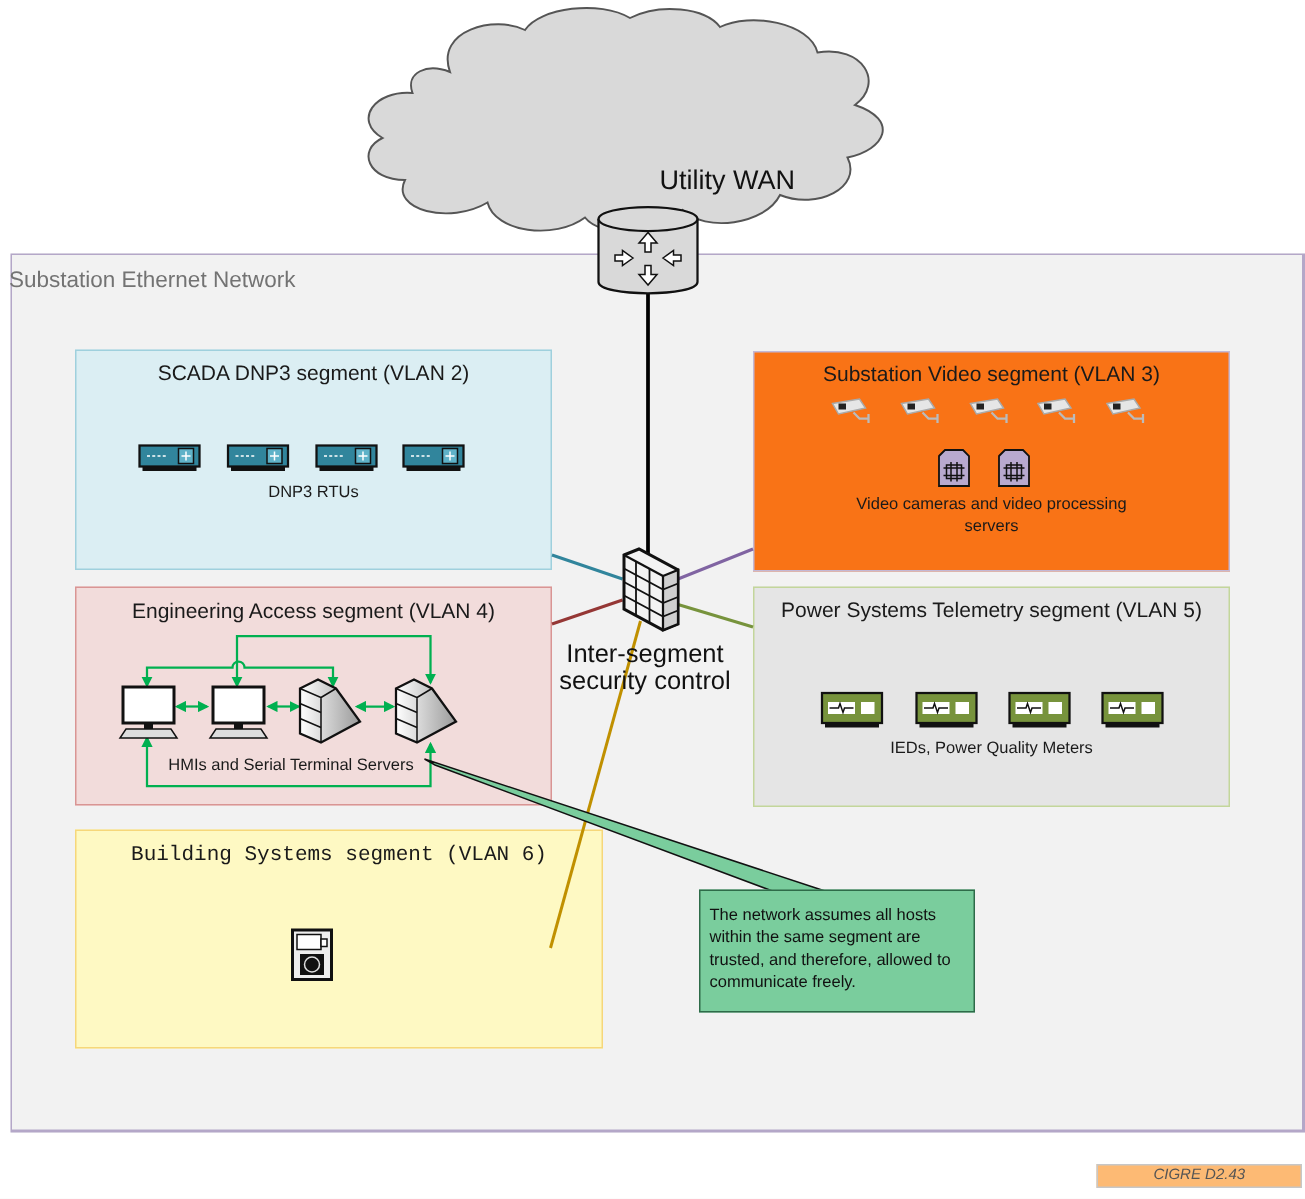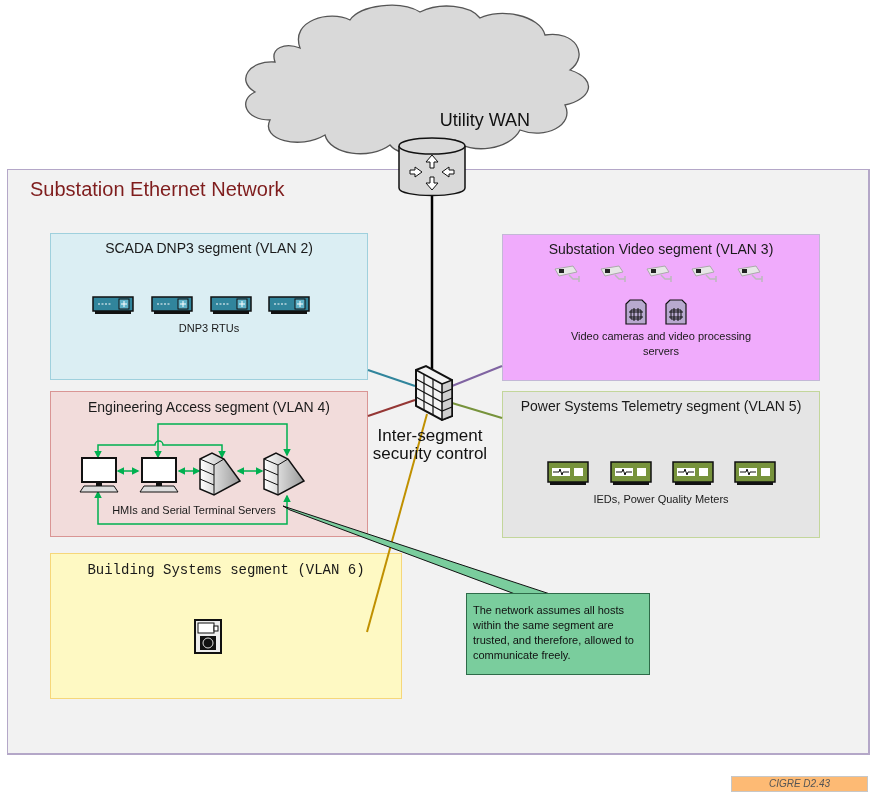--- a/index.html
+++ b/index.html
@@ -2,26 +2,26 @@
 <html><head>
   <meta charset="utf-8">
   <style>
     html, body { margin:0; padding:0; background:#ffffff; }
     body { width:870px; height:799px; position:relative; overflow:hidden;
            font-family:"Liberation Sans", "DejaVu Sans", sans-serif; color:#111; }
     .abs { position:absolute; }
     #canvas { position:absolute; left:0; top:0; width:870px; height:799px; }
     .outer { left:7px; top:169px; width:860px; height:583px; background:#f2f2f2;
              border:1px solid #b4a7c8; border-right-width:2px; border-bottom-width:2px; }
-    .outer-title { left:30px; top:178px; font-size:20px; color:#7f1d1d; }
+    .outer-title { left:6px; top:178px; font-size:15px; color:#737373; }
     .seg { position:absolute; box-sizing:border-box; }
     .seg-title { position:absolute; left:0; right:0; text-align:center; font-size:14px; color:#1a1a1a; }
     .seg-caption { position:absolute; left:0; right:0; text-align:center; font-size:11px; color:#1a1a1a; line-height:15px; }
     .seg-scada { left:50px; top:233px; width:318px; height:147px; background:#dbeef3; border:1px solid #9fd0dd; }
-    .seg-video { left:502px; top:234px; width:318px; height:147px; background:#f0abfc; border:1px solid #c3b8d6; }
+    .seg-video { left:502px; top:234px; width:318px; height:147px; background:#f97316; border:1px solid #c3b8d6; }
     .seg-eng { left:50px; top:391px; width:318px; height:146px; background:#f2dcdb; border:1px solid #d99594; }
     .seg-tele { left:502px; top:391px; width:318px; height:147px; background:#e5e5e5; border:1px solid #c3d69b; }
     .seg-bldg { left:50px; top:553px; width:352px; height:146px; background:#fef9c3; border:1px solid #f6d77a;font-family:Liberation Mono, monospace; }
     .wan-label { left:330px; top:70px; width:200px; text-align:right; font-size:18px; font-weight:normal;margin-top:40px; }
     .fw-label { left:370px; top:427px; width:120px; text-align:center; font-size:17px; line-height:18px; }
     .note { left:422px; top:593px; width:184px; height:82px; background:#7acd9d; border:1px solid #2e6b49;
             box-sizing:border-box; padding:9px 5px 10px 6px; font-size:11px; line-height:15px; color:#111;margin-left:44px; }
     .cigre { left:731px; top:776px; width:135px; height:14px; background:#fdba74; border:1px solid #c7c7c7;
              text-align:center; font-size:10px; font-style:italic; color:#555; line-height:14px; }
   </style>

